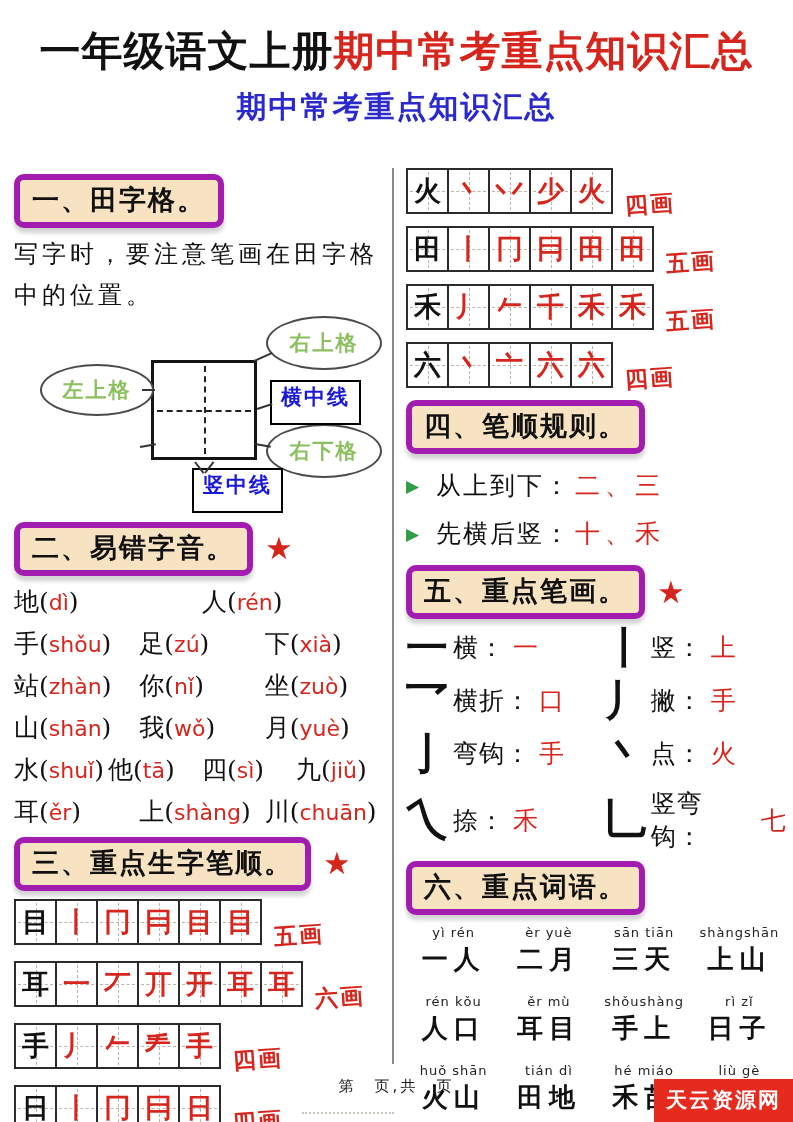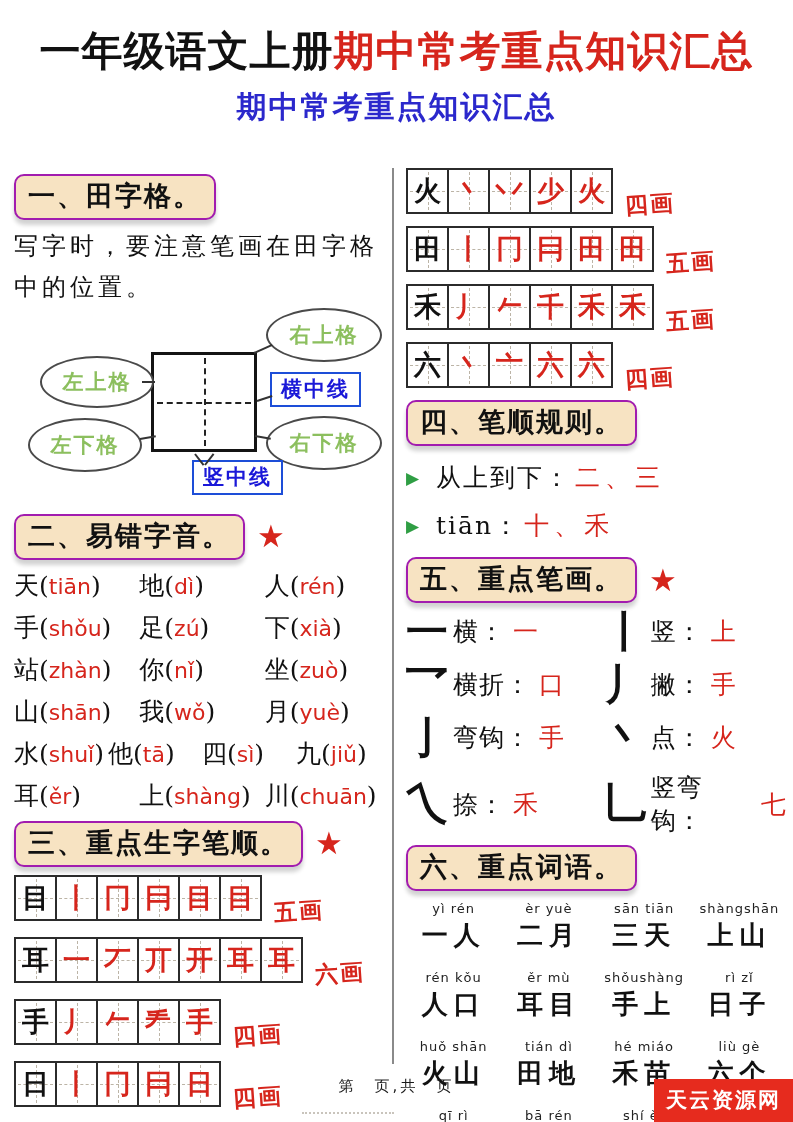--- a/index.html
+++ b/index.html
@@ -17,39 +17,39 @@
   .sub-title{text-align:center;margin-top:8px;font-size:30px;font-weight:800;color:var(--blue);letter-spacing:2px;}
 
   
   .columns{position:absolute;top:166px;left:14px;right:6px;display:flex;}
   .col-left{width:376px;flex:none;}
   .divider{width:0;border-left:2px solid #8a8a8a;height:896px;margin:2px 2px 0 2px;}
   .col-right{flex:1;padding-left:10px;}
 
   
   .section-head{display:flex;align-items:center;gap:12px;margin:8px 0 6px;}
-  .chip{display:inline-block;background:var(--chipbg);border:2px solid #a21caf;border-radius:10px;
+  .chip{display:inline-block;background:var(--chipbg);border:6px solid #a21caf;border-radius:10px;
         padding:2px 12px 4px;font-size:27px;font-weight:900;letter-spacing:2px;
         box-shadow:0 5px 4px rgba(0,0,0,.18);}
   .star{color:var(--red);font-size:31px;line-height:1;}
 
   
   .s1-body{font-size:24px;line-height:1.7;letter-spacing:4px;margin-top:6px;}
   .diagram{position:relative;height:198px;margin-top:0px;}
   .tz-square{position:absolute;left:137px;top:44px;width:106px;height:100px;border:3px solid #141414;}
   .tz-square::before{content:"";position:absolute;left:50%;top:3px;bottom:3px;border-left:2px dashed #222;}
   .tz-square::after{content:"";position:absolute;top:50%;left:3px;right:3px;border-top:2px dashed #222;}
   .bubble{position:absolute;border:2px solid #4a4a4a;border-radius:50%;display:flex;align-items:center;
           justify-content:center;color:var(--green);font-weight:800;font-size:21px;letter-spacing:2px;background:#fff;}
   .bub-tl{left:26px;top:48px;width:114px;height:52px;}
   .bub-tr{left:252px;top:0px;width:116px;height:54px;}
   .bub-bl{left:14px;top:110px;width:114px;height:54px;}
   .bub-br{left:252px;top:108px;width:116px;height:54px;}
-  .tag{position:absolute;border:2px solid #1d4ed8;color:var(--lineblue);font-weight:800;font-size:21px;
-       padding:1px 9px 2px;background:#fff;letter-spacing:2px;}
+  .tag{position:absolute;border:2px solid #000000;color:var(--lineblue);font-weight:800;font-size:21px;
+       padding:1px 9px 12px;background:#fff;letter-spacing:2px;}
   .tag-h{left:256px;top:64px;}
   .tag-v{left:178px;top:152px;}
   .conn{position:absolute;background:#333;height:2px;transform-origin:left center;}
 
   
   .py-row{display:flex;margin:9px 0;font-size:25px;}
   .py-item{flex:1;white-space:nowrap;}
   .py-pin{color:var(--red);font-family:"DejaVu Sans","Liberation Sans",sans-serif;font-size:22px;}
 
   
@@ -104,40 +104,38 @@
 
       <div class="section-head">
         <span class="chip">一、田字格。</span>
       </div>
       <div class="s1-body">写字时，要注意笔画在田字格中的位置。</div>
 
       <div class="diagram">
         <div class="tz-square"></div>
         <div class="bubble bub-tl">左上格</div>
         <div class="bubble bub-tr">右上格</div>
-        <div class="bubble bub-bl">左下格</div>
         <div class="bubble bub-br">右下格</div>
         <div class="tag tag-h">横中线</div>
         <div class="tag tag-v">竖中线</div>
         <div class="conn" style="left:128px;top:73px;width:13px;"></div>
         <div class="conn" style="left:240px;top:44px;width:20px;transform:rotate(-24deg);"></div>
         <div class="conn" style="left:243px;top:92px;width:16px;transform:rotate(-18deg);"></div>
         <div class="conn" style="left:126px;top:130px;width:16px;transform:rotate(-10deg);"></div>
         <div class="conn" style="left:241px;top:127px;width:16px;transform:rotate(10deg);"></div>
         <div class="conn" style="left:181px;top:145px;width:14px;transform:rotate(52deg);"></div>
         <div class="conn" style="left:191px;top:156px;width:14px;transform:rotate(-52deg);"></div>
       </div>
 
       <div class="section-head">
         <span class="chip">二、易错字音。</span>
         <span class="star">★</span>
       </div>
       <div>
           <div class="py-row">
-            <span class="py-item"><span>天</span><span>(</span><span class="py-pin">tiān</span><span>)</span></span>
             <span class="py-item"><span>地</span><span>(</span><span class="py-pin">dì</span><span>)</span></span>
             <span class="py-item"><span>人</span><span>(</span><span class="py-pin">rén</span><span>)</span></span>
           </div>
           <div class="py-row">
             <span class="py-item"><span>手</span><span>(</span><span class="py-pin">shǒu</span><span>)</span></span>
             <span class="py-item"><span>足</span><span>(</span><span class="py-pin">zú</span><span>)</span></span>
             <span class="py-item"><span>下</span><span>(</span><span class="py-pin">xià</span><span>)</span></span>
           </div>
           <div class="py-row">
             <span class="py-item"><span>站</span><span>(</span><span class="py-pin">zhàn</span><span>)</span></span>
@@ -357,21 +355,21 @@
         <span class="chip">四、笔顺规则。</span>
       </div>
       <div>
           <div class="rule-line">
             <span class="rule-bullet">▶</span>
             <span>从上到下：</span>
             <span class="rule-ex">二、三</span>
           </div>
           <div class="rule-line">
             <span class="rule-bullet">▶</span>
-            <span>tiān：</span>
+            <span>先横后竖：</span>
             <span class="rule-ex">十、禾</span>
           </div>
         </div>
 
       <div class="section-head">
         <span class="chip">五、重点笔画。</span>
         <span class="star">★</span>
       </div>
       <div class="bh-grid">
           <div class="bh-item">

